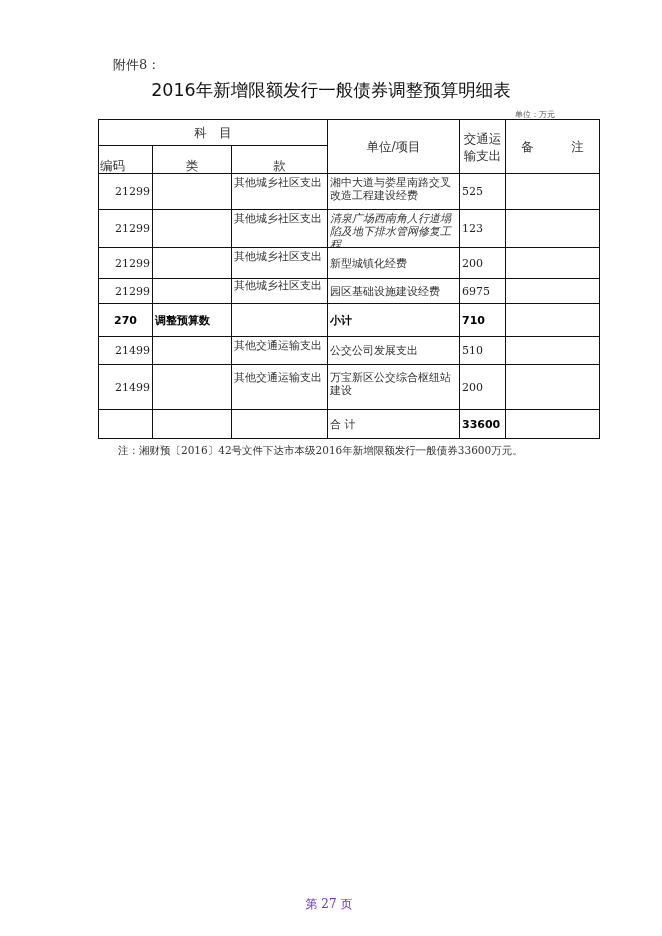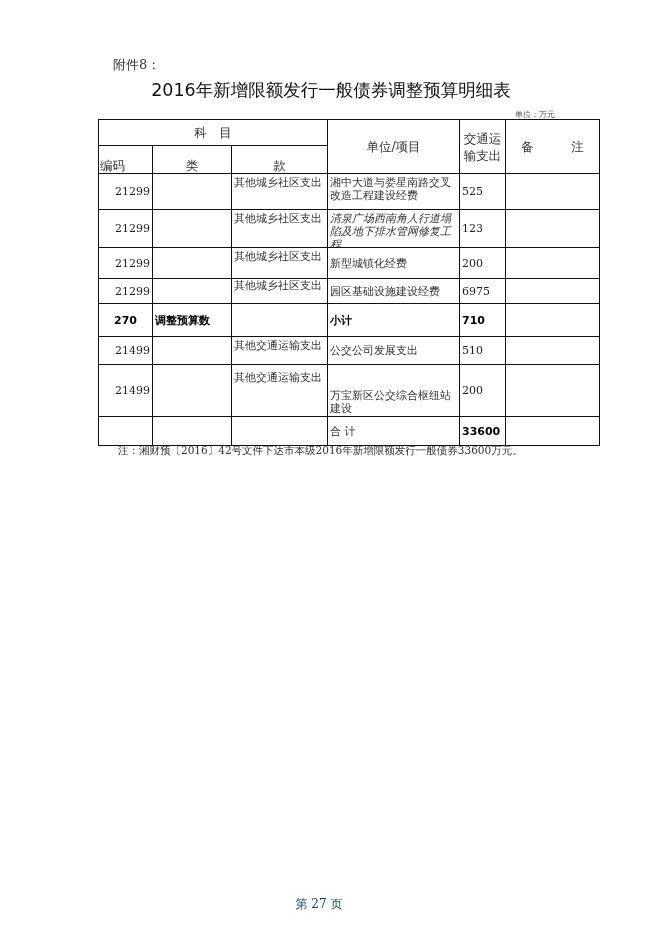--- a/index.html
+++ b/index.html
@@ -12,21 +12,21 @@
   table { position:absolute; left:98px; top:119px; border-collapse:collapse; table-layout:fixed; }
   td { border:1.3px solid #111; padding:0 2px; font-size:11px; line-height:13px; vertical-align:middle; overflow:hidden; }
   .hdr { text-align:center; font-size:12.5px; color:#333; }
   .num { }
   .code { text-align:left; padding-left:16px; }
   .kuan, .proj { vertical-align:top; padding-top:2px; color:#333; }
   .bold { font-weight:bold; font-family:"DejaVu Sans","Liberation Sans",sans-serif; color:#000; }
   .clip2 { height:27px; overflow:hidden; display:block; }
   .clip3 { height:35px; overflow:hidden; display:block;font-style:italic; }
   .note { position:absolute; left:118px; top:444px; font-size:10.5px; color:#333; }
-  .page { position:absolute; left:4px; width:630px; top:896px; text-align:center; font-size:12px; color:#0c4a6e; }
+  .page { position:absolute; left:14px; width:630px; top:896px; text-align:center; font-size:12px; color:#6d28d9; }
 </style>
 </head>
 <body>
 
 <div class="attach">附件8：</div>
 <div class="title">2016年新增限额发行一般债券调整预算明细表</div>
 <div class="unit">单位：万元</div>
 
 <table>
   <colgroup>
@@ -111,21 +111,21 @@
     <td style="color:#333">公交公司发展支出</td>
     <td class="num">510</td>
     <td></td>
   </tr>
   <tr style="height:45px">
     <td class="code">21499</td>
     <td></td>
     <td class="kuan" style="padding-top:6px">
           <span class="clip2">其他交通运输支出</span>
         </td>
-    <td class="proj" style="padding-top:24px">
+    <td class="proj" style="padding-top:6px">
           <span class="clip2">万宝新区公交综合枢纽站建设</span>
         </td>
     <td class="num">200</td>
     <td></td>
   </tr>
   <tr style="height:29px">
     <td></td>
     <td></td>
     <td></td>
     <td style="color:#333">合 计</td>

